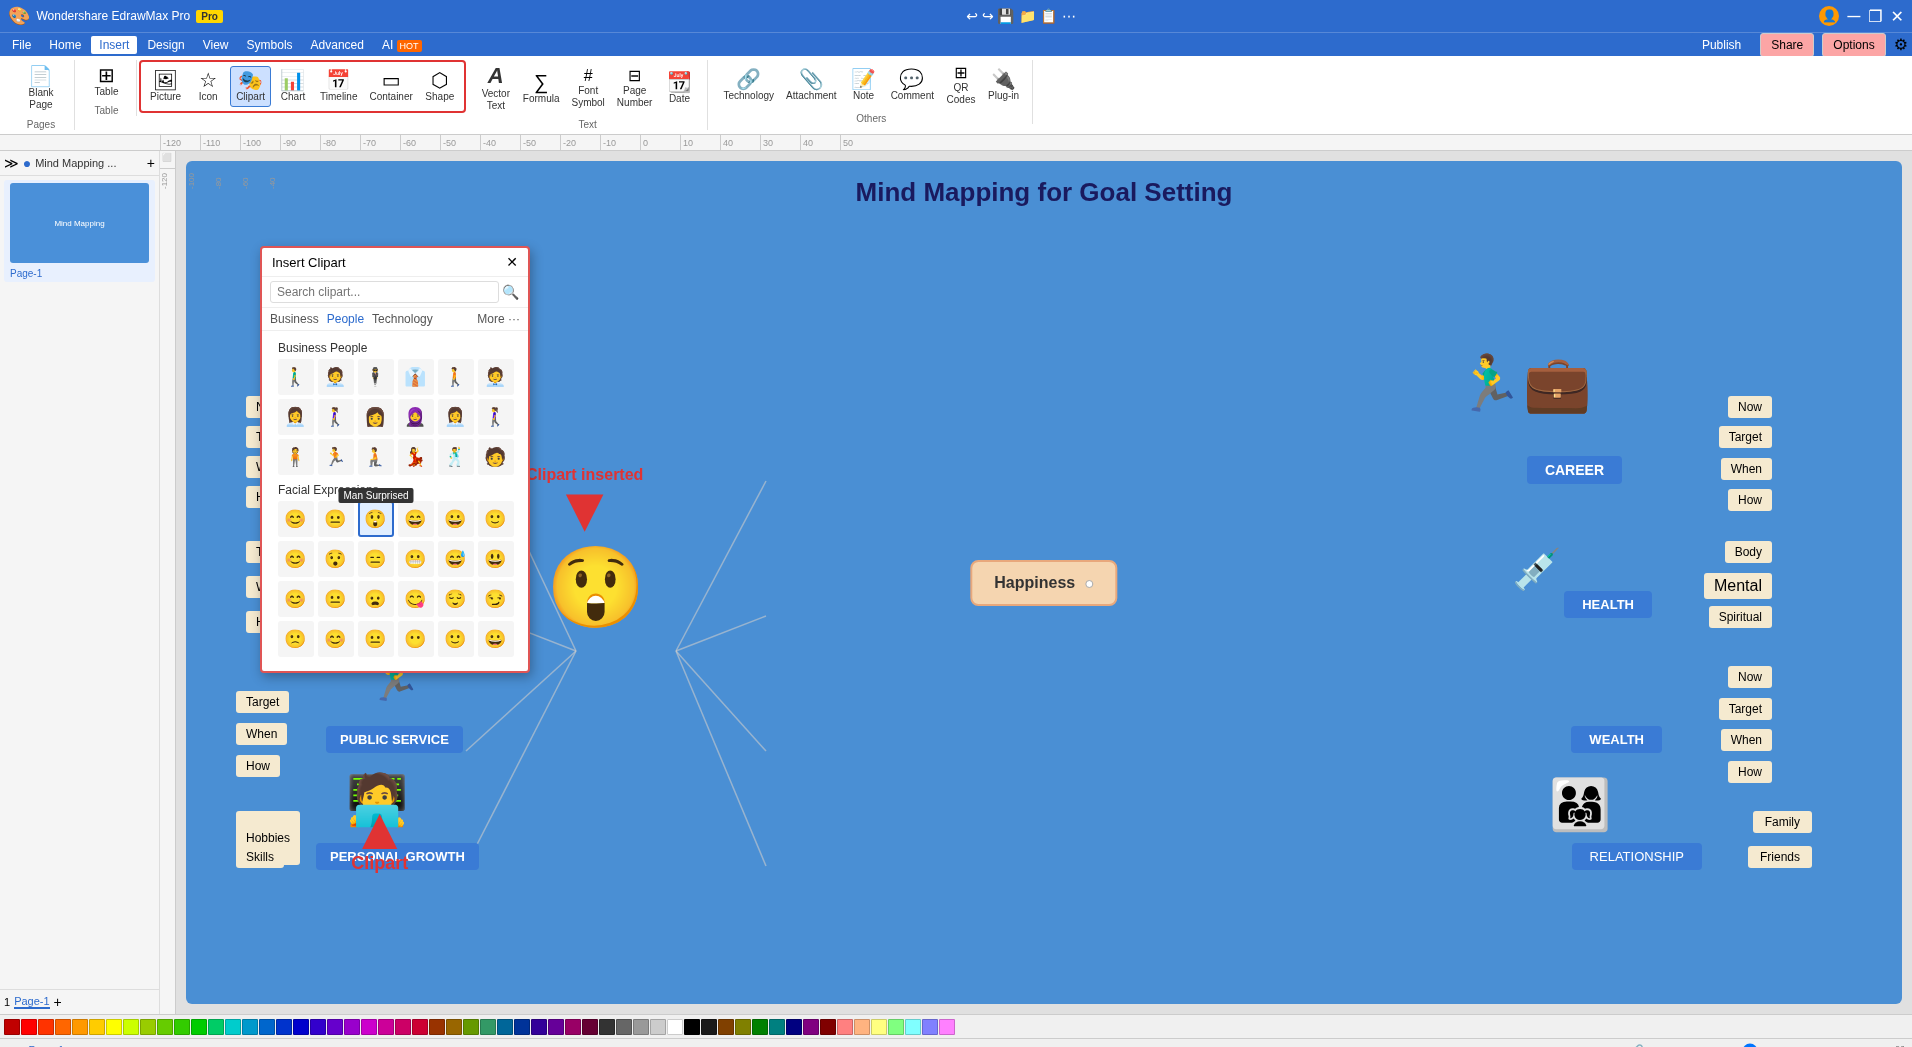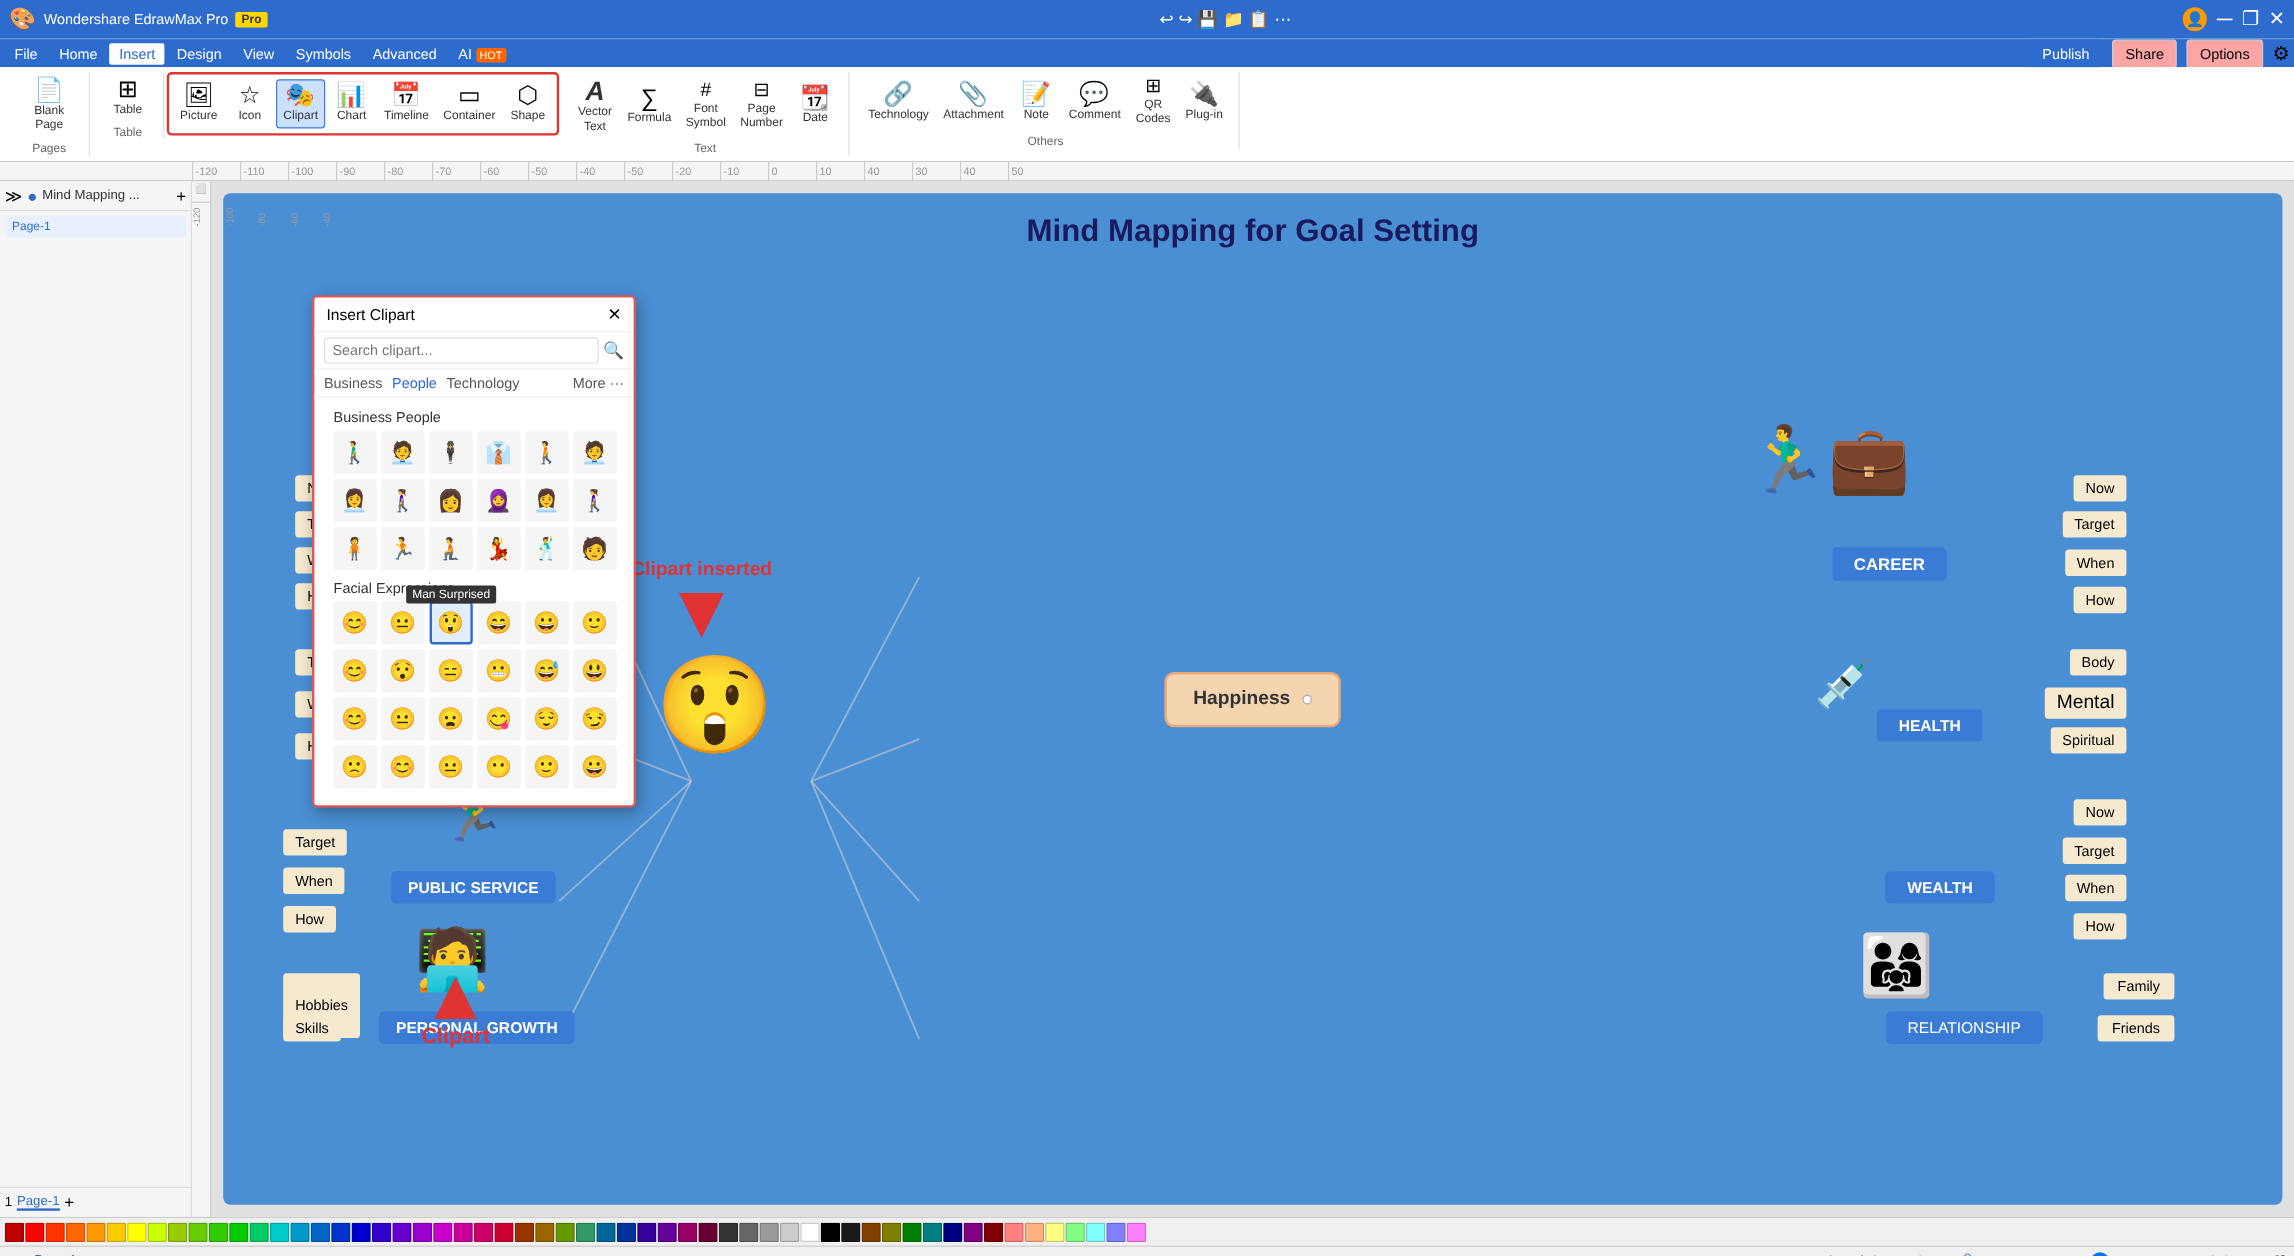--- a/index.html
+++ b/index.html
@@ -312,20 +312,23 @@
 
   <div id="left-panel">
     <div id="sidebar-top">
       <span style="font-size:14px;cursor:pointer;">≫</span>
       <span style="color:#2d6bcd;font-size:14px;">●</span>
       <span style="font-size:11px;color:#333;flex:1;overflow:hidden;text-overflow:ellipsis;white-space:nowrap;">Mind Mapping ...</span>
       <span style="font-size:14px;cursor:pointer;">+</span>
     </div>
     <div id="page-list">
       <div class="page-item active" style="background:#e8f0fe;">
+        <div style="width:100%;height:80px;background:#4a90d9;border-radius:3px;margin-bottom:4px;display:flex;align-items:center;justify-content:center;">
+          <span style="color:white;font-size:8px;text-align:center;">Mind Mapping</span>
+        </div>
         <span style="font-size:10px;color:#2d6bcd;">Page-1</span>
       </div>
     </div>
     <div id="page-controls">
       <span>1</span>
       <span style="color:#2d6bcd;border-bottom:2px solid #2d6bcd;cursor:pointer;">Page-1</span>
       <span style="cursor:pointer;font-size:14px;">+</span>
     </div>
   </div>
 

